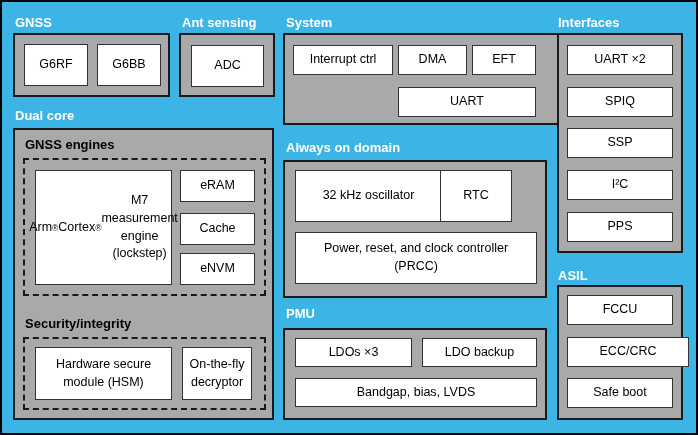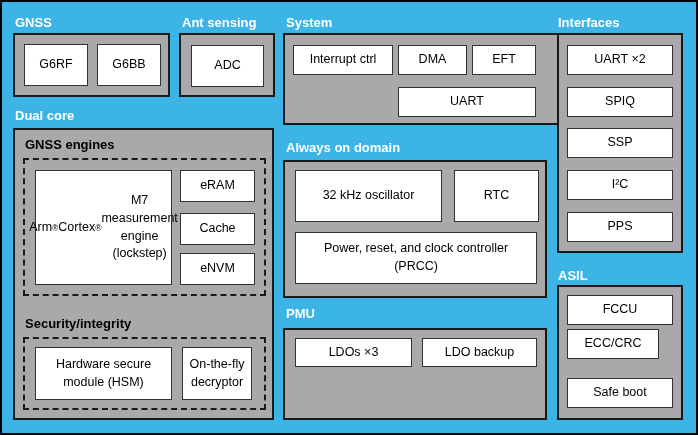--- a/index.html
+++ b/index.html
@@ -104,31 +104,32 @@
       <div class="wbox" style="left:10px;top:8px;width:137px;height:53px">Hardware secure
 module (HSM)</div>
       <div class="wbox" style="left:157px;top:8px;width:70px;height:53px">On-the-fly
 decryptor</div>
     </div>
   </div>
 
   <div class="sec-label" style="left:284px;top:138px">Always on domain</div>
   <div class="panel" style="left:281px;top:158px;width:264px;height:138px">
     <div class="wbox" style="left:10px;top:8px;width:147px;height:52px">32 kHz oscillator</div>
-    <div class="wbox" style="left:169px;top:8px;width:85px;height:52px">RTC</div>
+    <div class="wbox" style="left:155px;top:8px;width:72px;height:52px">RTC</div>
     <div class="wbox" style="left:10px;top:70px;width:242px;height:52px">Power, reset, and clock controller
 (PRCC)</div>
   </div>
 
   <div class="sec-label" style="left:284px;top:304px">PMU</div>
   <div class="panel" style="left:281px;top:326px;width:264px;height:92px">
     <div class="wbox" style="left:10px;top:8px;width:117px;height:29px">LDOs ×3</div>
     <div class="wbox" style="left:137px;top:8px;width:115px;height:29px">LDO backup</div>
+    <div class="wbox" style="left:10px;top:48px;width:242px;height:29px">Bandgap, bias, LVDS</div>
   </div>
 
   <div class="sec-label" style="left:556px;top:266px">ASIL</div>
   <div class="panel" style="left:555px;top:283px;width:126px;height:135px">
     <div class="wbox" style="left:8px;top:8px;width:106px;height:30px">FCCU</div>
-    <div class="wbox" style="left:8px;top:42px;width:92px;height:30px">ECC/CRC</div>
+    <div class="wbox" style="left:8px;top:50px;width:122px;height:30px">ECC/CRC</div>
     <div class="wbox" style="left:8px;top:91px;width:106px;height:30px">Safe boot</div>
   </div>
 
 </div>
 
 </body></html>

